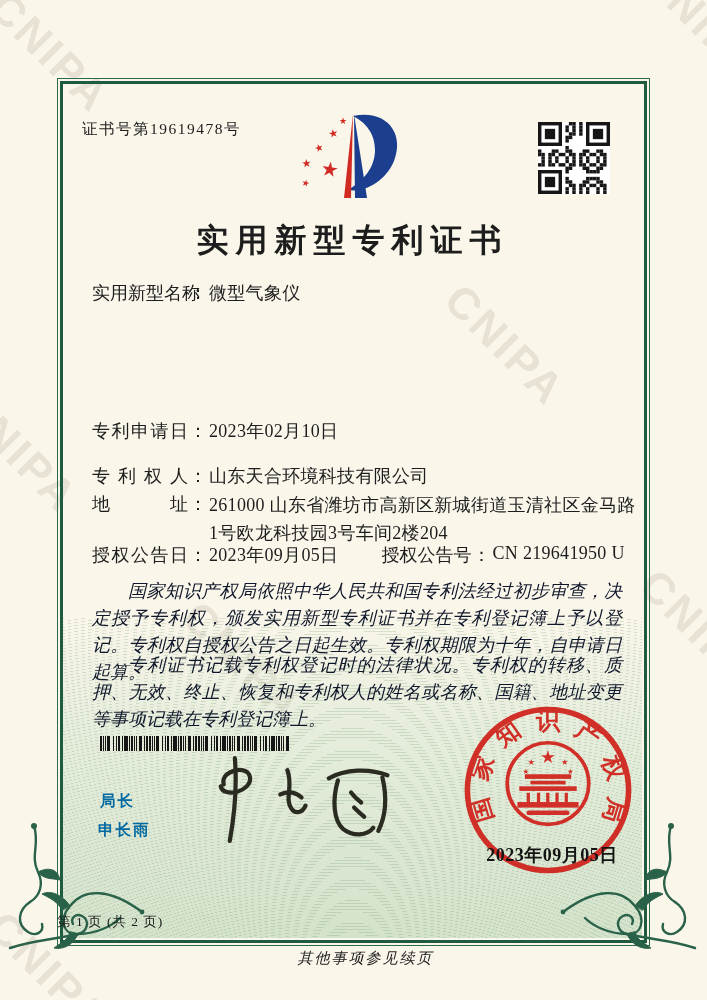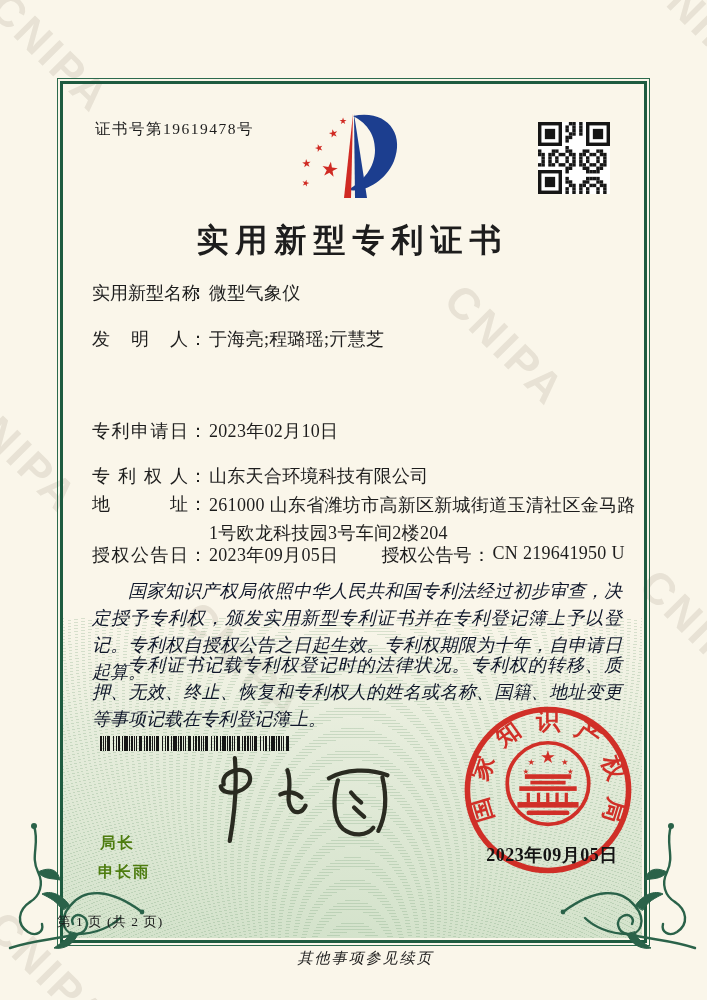--- a/index.html
+++ b/index.html
@@ -13,34 +13,34 @@
   .frame{position:absolute;left:57px;top:78px;width:591px;height:866px;border:1px solid #2c6a4d;}
   .frame-inner{position:absolute;inset:2px;border:3px solid #1e5b40;}
   
   .band{position:absolute;left:63px;top:618px;width:579px;height:320px;
         background-image:
           repeating-radial-gradient(ellipse 900px 430px at 50% 135%, rgba(96,146,102,0.22) 0 1px, transparent 1px 6px),
           linear-gradient(to bottom, rgba(220,233,214,0) 0, rgba(214,229,208,0.55) 35%, rgba(205,223,198,0.85) 100%);}
   .flourish{position:absolute;width:150px;height:130px;}
   .flourish.right{transform:scaleX(-1);}
   
-  .certno{position:absolute;left:95px;top:119px;font-size:15.5px;letter-spacing:1.5px;}
+  .certno{position:absolute;left:82px;top:119px;font-size:15.5px;letter-spacing:1.5px;}
   .title{position:absolute;left:57px;top:219px;width:591px;text-align:center;
          font-size:32px;font-weight:700;letter-spacing:7px;}
   .frow{position:absolute;left:92px;font-size:18px;white-space:nowrap;}
   .flabel{display:inline-block;width:96px;text-align:justify;text-align-last:justify;vertical-align:top;}
   .fcolon{display:inline-block;vertical-align:top;margin:0 2px 0 1px;}
   .fval{display:inline-block;vertical-align:top;letter-spacing:0.3px;}
   .fval.wrap{width:432px;white-space:normal;line-height:1.55;}
   .fval.fixed{width:168px;}
   .flabel.g2{width:90px;}
   .para{position:absolute;left:92px;width:530px;font-size:18px;font-style:italic;
         line-height:27px;text-align:justify;text-indent:2em;color:#0f172a;}
   .role,.sname{position:absolute;font-family:"Liberation Sans","DejaVu Sans",sans-serif;
-        font-size:15.5px;font-weight:600;letter-spacing:2px;color:#4d7c0f;margin-top:42px;}
+        font-size:15.5px;font-weight:600;letter-spacing:2px;color:#0369a1;}
   .sealdate{position:absolute;left:470px;top:843px;width:164px;text-align:center;
         font-size:18px;font-weight:600;color:#141414;letter-spacing:0.5px;}
   .pagefoot{position:absolute;left:57px;top:913px;width:591px;text-align:left;
         font-size:13.5px;letter-spacing:1px;}
   .note{position:absolute;left:0;top:949px;width:707px;text-align:center;
         font-size:15px;font-style:italic;letter-spacing:2px;margin-left:12px;}
   svg{display:block;}
 </style>
 </head>
 <body>
@@ -230,23 +230,20 @@
       <rect x="65.14285714285714" y="61.71428571428571" width="3.4285714285714284" height="3.4285714285714284" fill="#161616"></rect>
       <rect x="65.14285714285714" y="65.14285714285714" width="3.4285714285714284" height="3.4285714285714284" fill="#161616"></rect>
       <rect x="65.14285714285714" y="68.57142857142857" width="3.4285714285714284" height="3.4285714285714284" fill="#161616"></rect>
     </svg>
 
   <div class="title">实用新型专利证书</div>
 
   <div class="frow" style="top:281px">
     <span class="flabel">实用新型名称</span><span class="fcolon">：</span><span class="fval">微型气象仪</span>
   </div>
-  <div class="frow" style="top:327px">
-    <span class="flabel">发明人</span><span class="fcolon">：</span><span class="fval">于海亮;程璐瑶;亓慧芝</span>
-  </div>
   <div class="frow" style="top:419px">
     <span class="flabel">专利申请日</span><span class="fcolon">：</span><span class="fval">2023年02月10日</span>
   </div>
   <div class="frow" style="top:464px">
     <span class="flabel">专利权人</span><span class="fcolon">：</span><span class="fval">山东天合环境科技有限公司</span>
   </div>
   <div class="frow" style="top:492px">
     <span class="flabel">地址</span><span class="fcolon">：</span><span class="fval wrap">261000 山东省潍坊市高新区新城街道玉清社区金马路1号欧龙科技园3号车间2楼204</span>
   </div>
   <div class="frow" style="top:543px">

